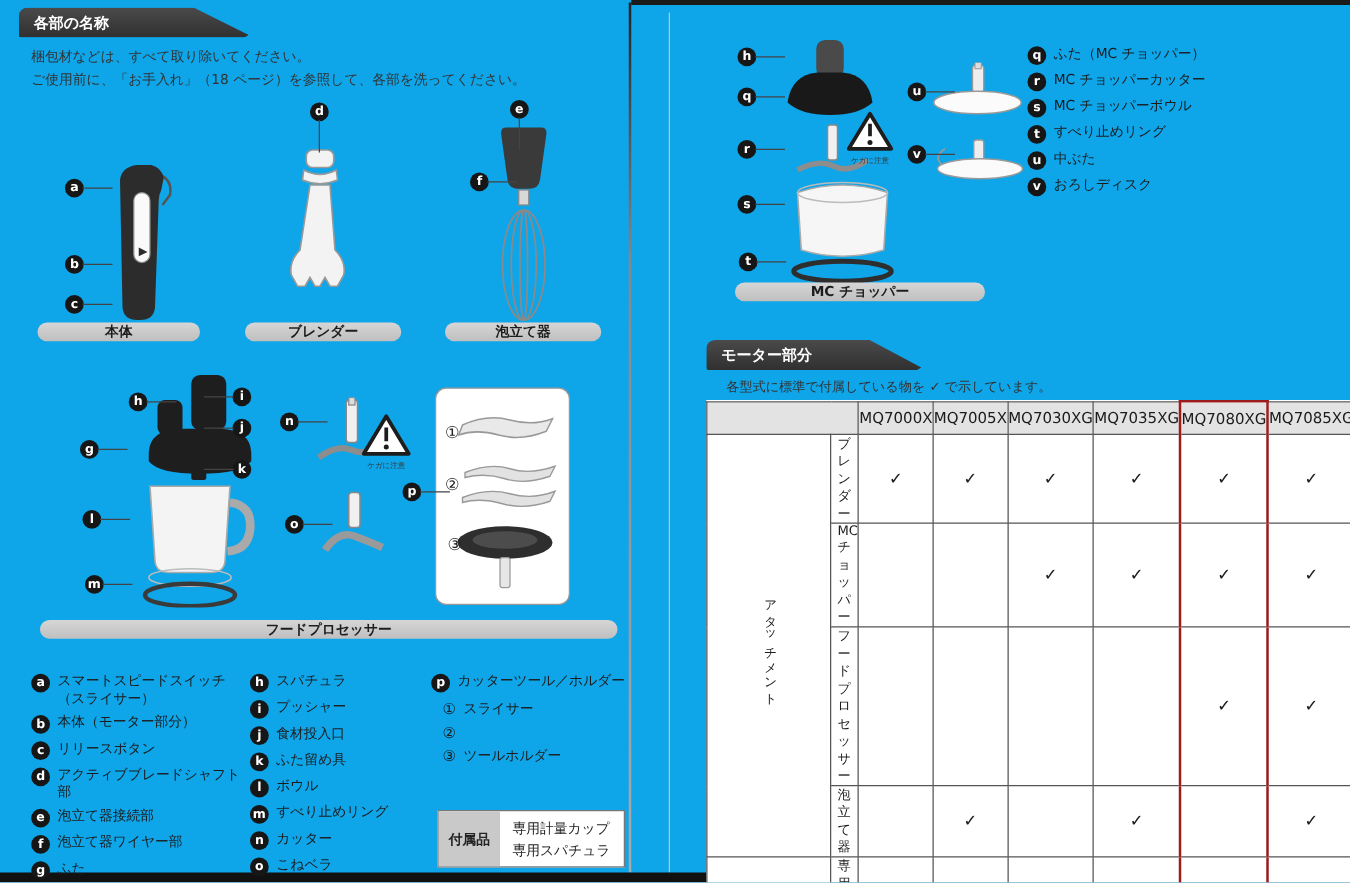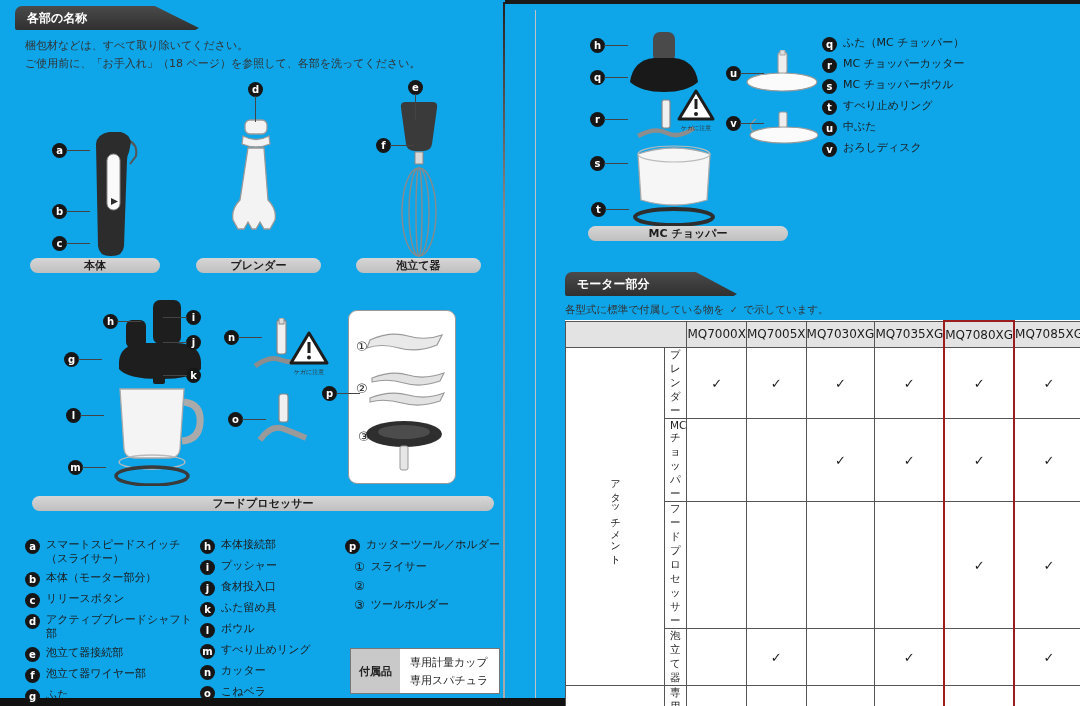--- a/index.html
+++ b/index.html
@@ -228,21 +228,21 @@
       <div class="li">
       <span class="co inline">g</span>
       <span class="txt"><span>ふた</span></span>
     </div>
     </div>
 
   <div class="legend" style="left:200px;top:538px;width:142px;">
 
   <div class="li">
       <span class="co inline">h</span>
-      <span class="txt"><span>本体接続部</span></span>
+      <span class="txt"><span>スパチュラ</span></span>
     </div>
       <div class="li">
       <span class="co inline">i</span>
       <span class="txt"><span>プッシャー</span></span>
     </div>
       <div class="li">
       <span class="co inline">j</span>
       <span class="txt"><span>食材投入口</span></span>
     </div>
       <div class="li">
@@ -367,21 +367,21 @@
       <span class="co inline">u</span>
       <span class="txt"><span>中ぶた</span></span>
     </div>
       <div class="li">
       <span class="co inline">v</span>
       <span class="txt"><span>おろしディスク</span></span>
     </div>
     </div>
 
   <div class="sec-hdr" style="left:565px;top:272px;width:160px;">モーター部分</div>
-  <div class="set-note" style="left:565px;top:303px;font-family:Liberation Mono, monospace;">各型式に標準で付属している物を ✓ で示しています。</div>
+  <div class="set-note" style="left:581px;top:303px;">各型式に標準で付属している物を ✓ で示しています。</div>
 
   <table class="set" style="left:565px;top:320px;">
     <thead>
       <tr>
         <th colspan="2" style="width:120px;"></th>
         <th style="width:60px;">MQ7000X</th>
         <th style="width:60px;">MQ7005X</th>
         <th style="width:65px;">MQ7030XG</th>
         <th style="width:67px;margin-left:48px;">MQ7035XG</th>
         <th style="width:65px;" class="hl">MQ7080XG</th>

